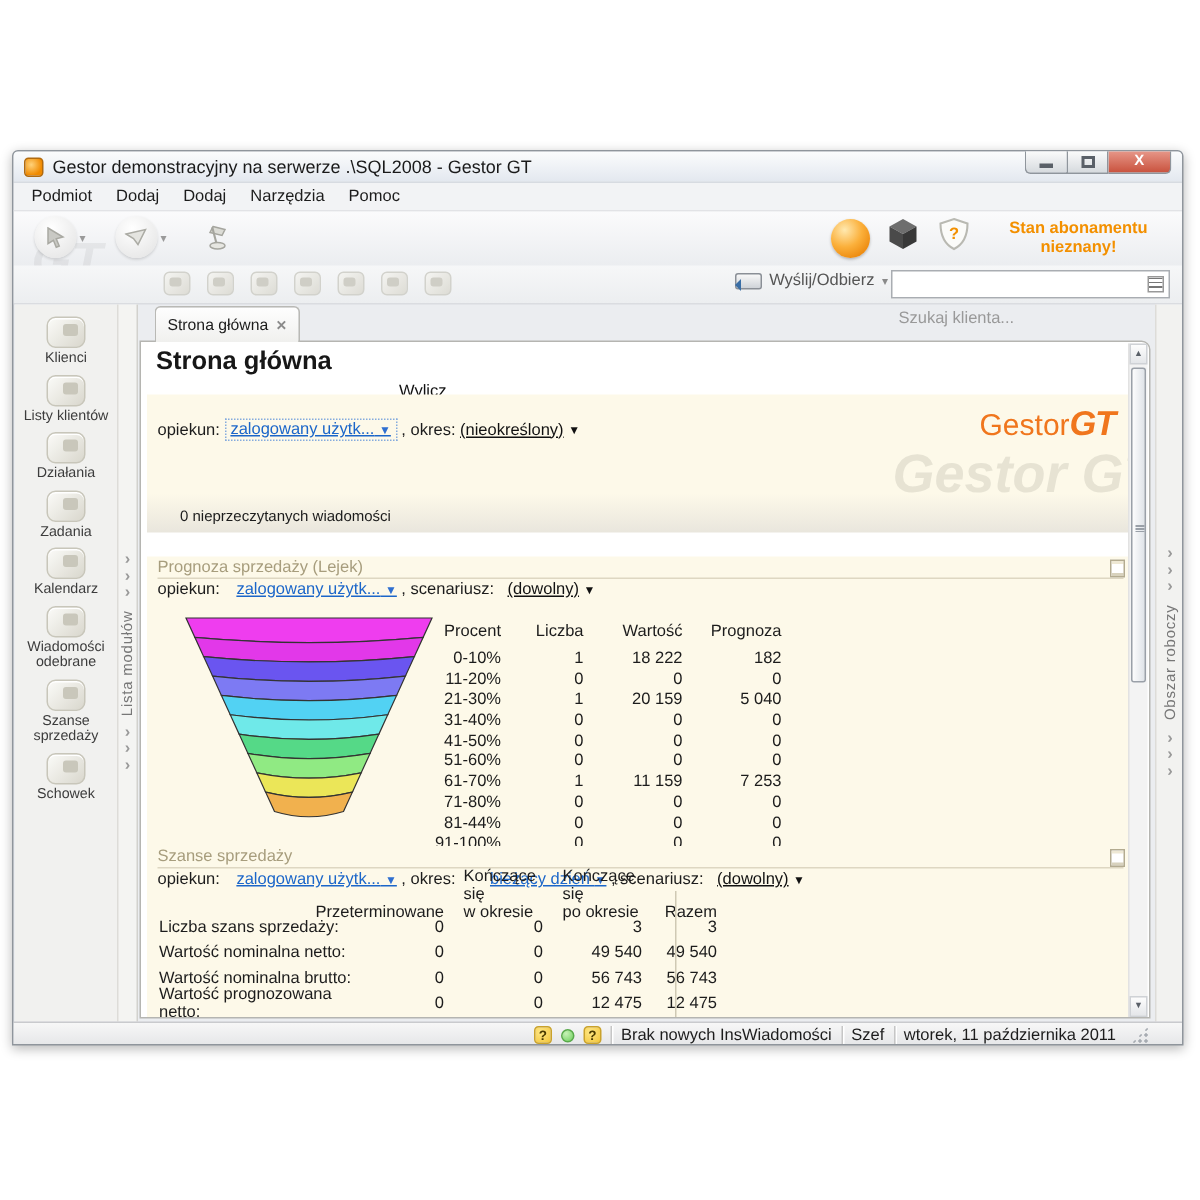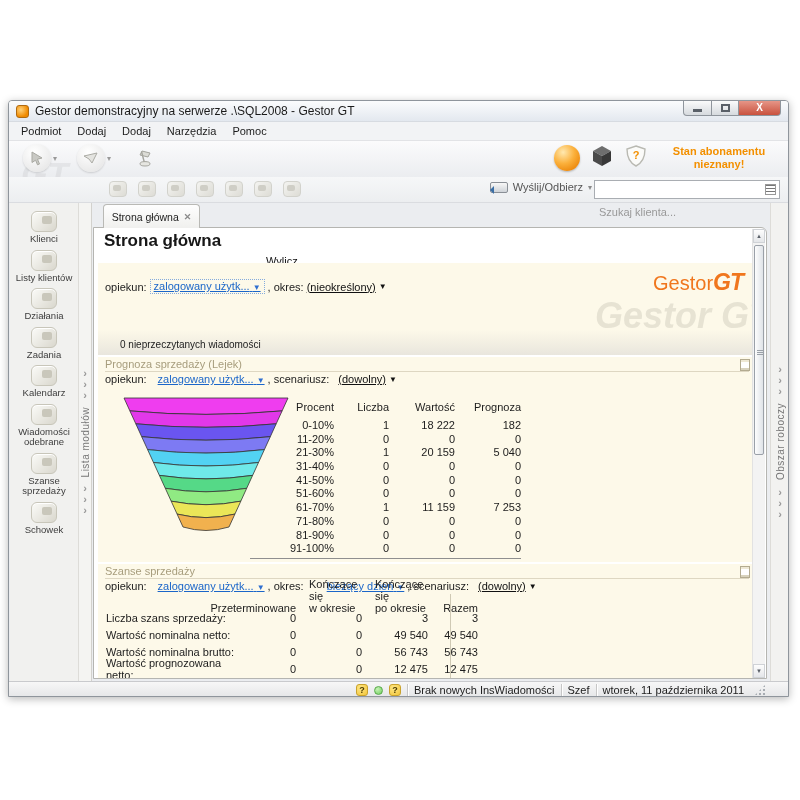--- a/index.html
+++ b/index.html
@@ -94,21 +94,21 @@
          border-radius:4px 4px 0 0; display:flex; align-items:center; justify-content:center;
          font-size:10.5px; gap:5px; z-index:3; }
   .tab-x { color:#8a8a8a; font-size:9px; font-weight:bold; cursor:default; }
   .panel { position:absolute; left:84px; top:126px; width:674px; height:452px; background:#fff;
            border:1px solid #b5b5b1; border-radius:0 6px 0 0; overflow:hidden; z-index:2; }
   .pg-title { position:absolute; left:10px; top:3px; font-size:17px; font-weight:bold; color:#171717; }
   .calc-link { position:absolute; left:172px; top:27px; font-size:11px; text-decoration:underline; color:#111; }
 
   .sec { position:absolute; left:4px; width:655px; background:#fdf9e9; overflow:hidden; }
   .sec1 { top:35px; height:92px; background:linear-gradient(#fdf9e9 72%, #e9e6dd); }
-  .sec2 { top:129px; height:205px;padding-left:48px; }
+  .sec2 { top:143px; height:205px;padding-left:48px; }
   .sec3 { top:336px; height:130px; }
   .sec-title { position:absolute; left:7px; right:4px; top:1px; font-size:11px; color:#a79d7d;
                border-bottom:1px solid #ded7c2; padding-bottom:1px; }
   .report-ico { position:absolute; right:3px; top:2px; width:10px; height:12px; background:#fff;
                 border:1px solid #b3ab90;
                 box-shadow:inset 0 -2px 0 #d8d2bd, inset 0 2px 0 #eee8d4; }
   .filterrow { position:absolute; left:7px; top:16px; font-size:11px; display:flex; align-items:center; gap:3px; white-space:nowrap; }
   .combo-blue { color:#1b66c9; text-decoration:underline; border:1px dotted #85abdd; padding:0 3px 1px 3px; }
   .blue-link { color:#1b66c9; text-decoration:underline; }
   .plain-drop { text-decoration:underline; color:#111; }
@@ -390,21 +390,21 @@
             <span>0</span>
             <span>0</span>
             <span>61-70%</span>
             <span>1</span>
             <span>11 159</span>
             <span>7 253</span>
             <span>71-80%</span>
             <span>0</span>
             <span>0</span>
             <span>0</span>
-            <span>81-90%</span>
+            <span>81-44%</span>
             <span>0</span>
             <span>0</span>
             <span>0</span>
             <span>91-100%</span>
             <span>0</span>
             <span>0</span>
             <span>0</span>
             <div class="fsep"></div>
             <span class="ftot">Razem:</span>
             <span class="ftot">3</span>

